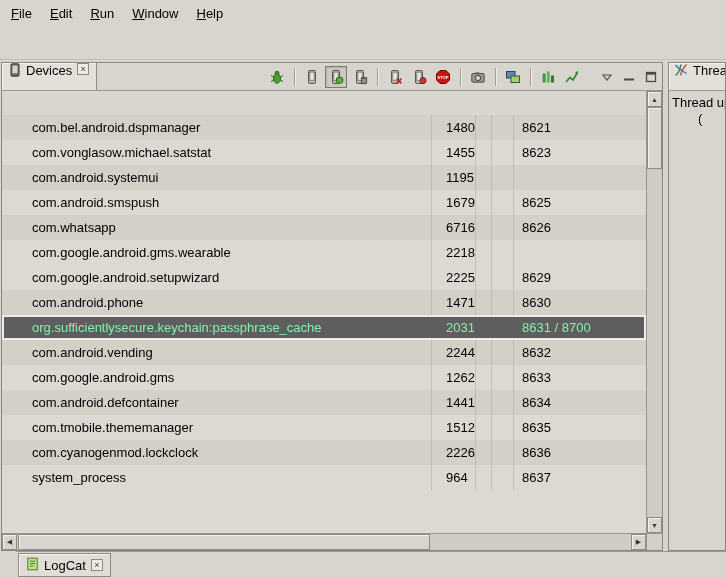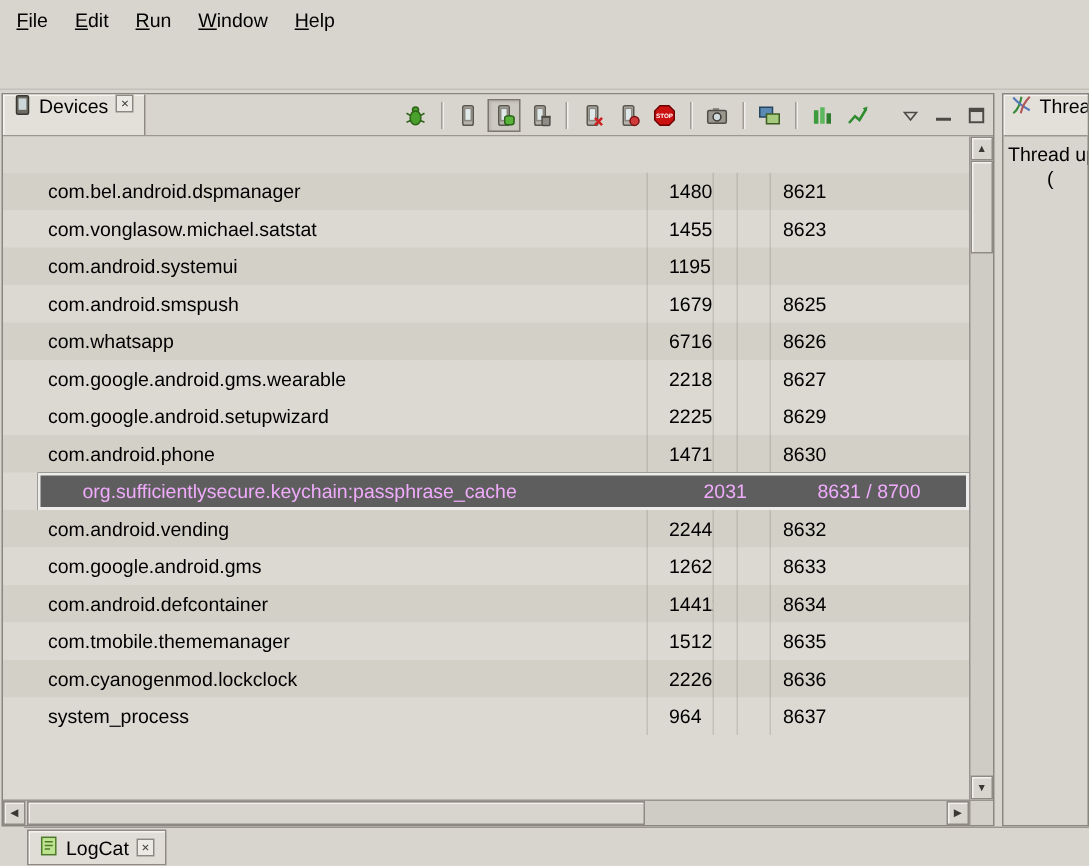--- a/index.html
+++ b/index.html
@@ -31,21 +31,21 @@
   .win-icons{display:flex;align-items:center;margin-left:8px;}
   .win-icons .tbtn{margin:0;}
   
   .thead{position:absolute;left:0;top:28px;height:42px;right:16px;background:#d9d6cf;border-bottom:1px solid #8f8b84;display:flex;align-items:flex-end;}
   .th{border-right:1px solid #a5a199;box-shadow:inset 1px 1px 0 #f2f1ee;display:flex;align-items:center;padding-left:8px;overflow:hidden;white-space:nowrap;}
   .th-name{width:430px;} .th-pid{width:44px;} .th-a{width:16px;} .th-b{width:22px;} .th-port{flex:1;border-right:none;}
   .tbody{position:absolute;left:0;top:52px;right:16px;bottom:17px;overflow:hidden;background:var(--row-odd,#dcd9d3);}
   .trow{display:flex;height:25px;}
   .trow.even{background:var(--row-even,#d3d0c8);}
   .trow.odd{background:var(--row-odd,#dcd9d3);}
-  .trow.selected{background:var(--sel-bg,#5e5e5e);color:#f0abfc;box-shadow:inset 0 0 0 2px #ececea;margin-left:23px;}
+  .trow.selected{background:var(--sel-bg,#5e5e5e);color:#86efac;box-shadow:inset 0 0 0 2px #ececea;}
   .cell{height:100%;display:flex;align-items:center;overflow:hidden;white-space:nowrap;border-right:1px solid rgba(140,137,130,.30);}
   .trow.selected .cell{border-right-color:transparent;}
   .cell-name{width:430px;padding-left:30px;} .cell-pid{width:44px;padding-left:14px;}
   .cell-a{width:16px;} .cell-b{width:22px;} .cell-port{flex:1;padding-left:8px;border-right:none;}
   
   .vscroll{position:absolute;top:28px;right:0;width:16px;bottom:17px;background:#cfccc6;border-left:1px solid #9a968f;}
   .sb-btn{position:absolute;width:15px;height:16px;background:var(--win-bg,#d8d5cf);border:1px solid #8f8b84;box-shadow:inset 1px 1px 0 #f2f1ee;display:grid;place-items:center;font-size:7px;color:#3a3833;}
   .vscroll .up{left:0;top:0;} .vscroll .down{left:0;bottom:0;}
   .vthumb{position:absolute;left:0;top:16px;width:15px;height:62px;background:var(--win-bg,#d8d5cf);border:1px solid #8f8b84;box-shadow:inset 1px 1px 0 #f2f1ee;}
   .hscroll{position:absolute;left:0;bottom:0;right:16px;height:17px;background:#cfccc6;border-top:1px solid #9a968f;}
@@ -243,21 +243,20 @@
         <div class="cell cell-pid">6716</div>
         <div class="cell cell-a"></div>
         <div class="cell cell-b"></div>
         <div class="cell cell-port">8626</div>
       </div>
       <div class="trow odd">
         <div class="cell cell-name">com.google.android.gms.wearable</div>
         <div class="cell cell-pid">22185</div>
         <div class="cell cell-a"></div>
         <div class="cell cell-b"></div>
-        <div class="cell cell-port">8627</div>
       </div>
       <div class="trow odd">
         <div class="cell cell-name">com.google.android.setupwizard</div>
         <div class="cell cell-pid">22250</div>
         <div class="cell cell-a"></div>
         <div class="cell cell-b"></div>
         <div class="cell cell-port">8629</div>
       </div>
       <div class="trow even">
         <div class="cell cell-name">com.android.phone</div>

